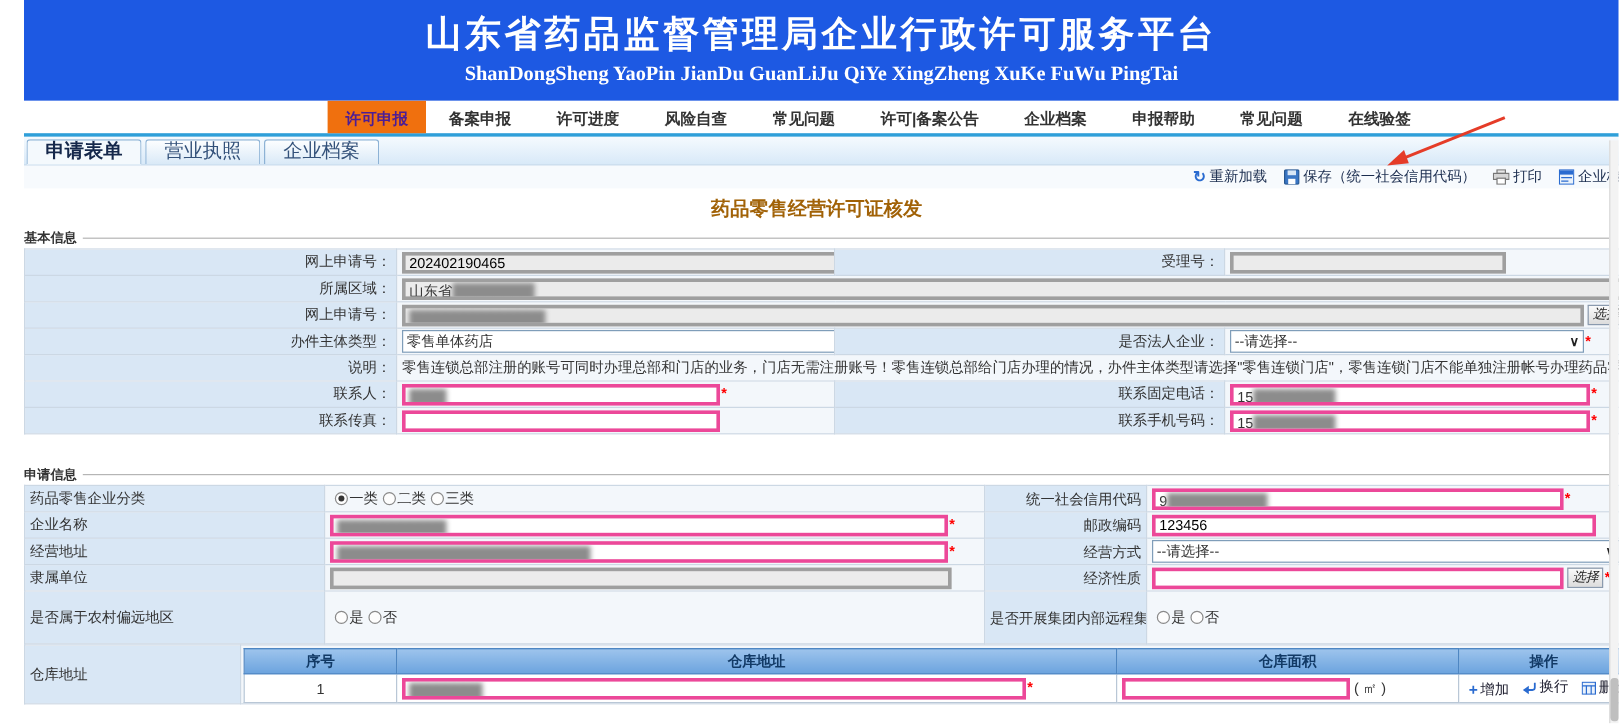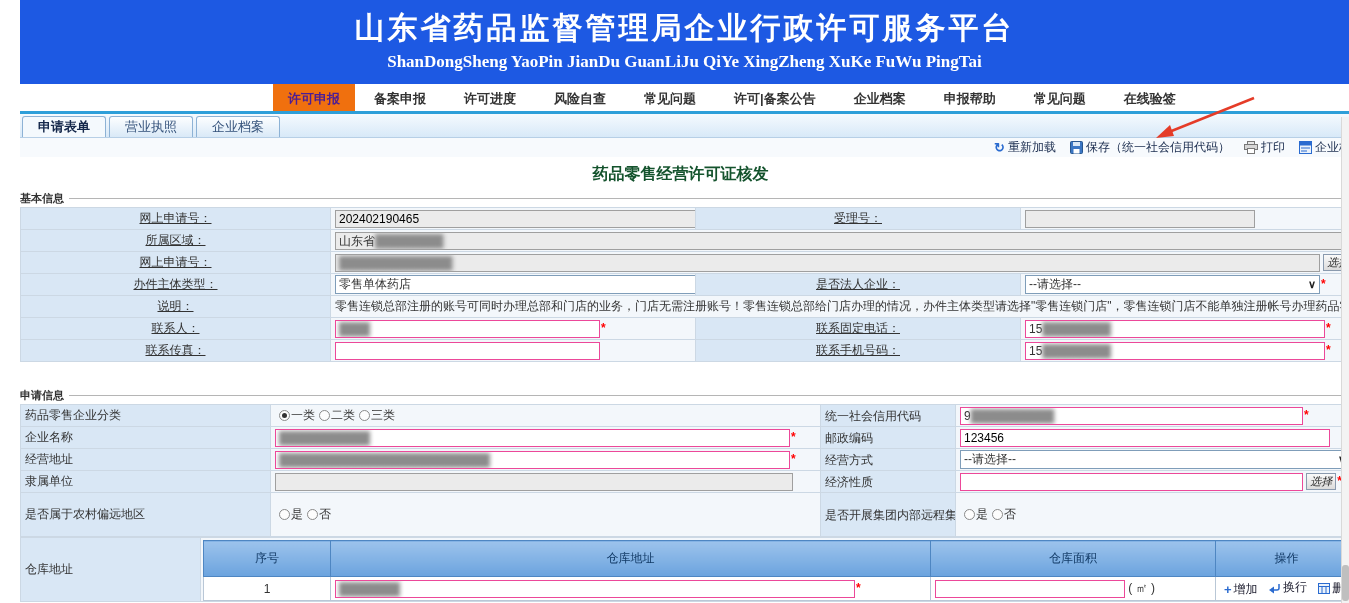--- a/index.html
+++ b/index.html
@@ -11,62 +11,62 @@
   .hdr-title { font-family:"DejaVu Serif",serif; font-weight:bold; font-size:30px; letter-spacing:3px; }
   .hdr-sub { font-family:"Liberation Serif",serif; font-weight:bold; font-size:17px; margin-top:3px; }
 
   
   .nav { height:30px; background:#fff; border-bottom:3px solid var(--nav-line,#2e9fd9); display:flex; align-items:stretch; padding-left:253px; }
   .nav-item { font-size:13px; font-weight:bold; color:#333; line-height:30px; margin:0 19px; cursor:pointer; white-space:nowrap; }
   .nav-item.active { background:var(--nav-orange,#f0700e); color:#4c1d95; margin:0; padding:0 15px; }
 
   
   .tabstrip { height:24px; background:linear-gradient(#f5fafe,#d8e9f8); display:flex; align-items:flex-end; padding:3px 0 0 2px; border-bottom:1px solid #b7cfe6; }
-  .tab { height:21px; line-height:20px; padding:0 15px; margin-right:3px; font-size:13px; color:#33517a; background:linear-gradient(#fdfeff,#d9e9f7); border:1px solid #8db2d5; border-bottom:none; border-radius:3px 3px 0 0; cursor:pointer; }
+  .tab { height:21px; line-height:20px; padding:0 15px; margin-right:3px; font-size:16px; color:#33517a; background:linear-gradient(#fdfeff,#d9e9f7); border:1px solid #8db2d5; border-bottom:none; border-radius:3px 3px 0 0; cursor:pointer; }
   .tab.active { background:#f4f9fd; color:#15284b; font-weight:bold; }
 
   
   .toolbar { height:19px; background:#f7fafd; display:flex; justify-content:flex-end; align-items:center; padding-right:2px; }
   .tbi { display:inline-flex; align-items:center; gap:3px; margin-left:14px; font-size:12px; color:#1a2c4e; cursor:pointer; white-space:nowrap; }
   .tbi:last-child { margin-right:-16px; }
   .gly { color:#2a6bd0; font-weight:bold; font-size:13px; line-height:13px; }
 
   .arrow-note { position:absolute; left:1150px; top:92px; width:110px; height:52px; pointer-events:none; z-index:5; }
 
   
   .content { padding:2px 8px 0 0; }
-  .form-title { text-align:center; font-size:16px; font-weight:bold; color:#14532d; padding:5px 0 6px; }
+  .form-title { text-align:center; font-size:16px; font-weight:bold; color:#a16207; padding:5px 0 6px; }
   .sect { display:flex; align-items:center; gap:5px; height:14px; margin:0 0 2px; }
   .sect .lab { font-size:11px; font-weight:bold; color:#333; white-space:nowrap; }
   .sect .line { flex:1; height:1px; background:#b5b5b5; }
 
   table.frm { width:1341px; border-collapse:collapse; table-layout:fixed; }
   table.frm td { border:1px solid #ccd8e4; height:22px; font-size:12px; color:#333; padding:1px 4px; vertical-align:middle; overflow:hidden; white-space:nowrap; }
-  td.lbl { background:var(--label-bg,#d9e7f5); text-align:center; color:#222;text-decoration:underline; }
+  td.lbl { background:var(--label-bg,#d9e7f5); text-align:right; color:#222; }
   td.lbl-l { background:var(--label-bg,#d9e7f5); text-align:left; padding-left:45px; }
-  td.lbl-r { background:var(--label-bg,#d9e7f5); text-align:left; white-space:normal; line-height:14px;font-family:Liberation Serif, serif; }
+  td.lbl-r { background:var(--label-bg,#d9e7f5); text-align:right; white-space:normal; line-height:14px;font-family:Liberation Serif, serif; }
   td.fld { background:var(--field-bg,#f3f7fb); }
 
-  .tb { box-sizing:border-box; display:inline-block; height:18px; line-height:16px; border:1px solid #ec4899; background:#fff; font-size:12px; padding:0 3px; vertical-align:middle; overflow:hidden; white-space:nowrap; font-family:"Liberation Sans",sans-serif; }
+  .tb { box-sizing:border-box; display:inline-block; height:18px; line-height:16px; border:3px solid #ec4899; background:#fff; font-size:12px; padding:0 3px; vertical-align:middle; overflow:hidden; white-space:nowrap; font-family:"Liberation Sans",sans-serif; }
   .ro { background:#ebebeb; border-color:#9f9f9f; }
   .rdt { filter:blur(2px); color:#8c8c8c; letter-spacing:-1px; }
   .req { color:var(--required-red,#f00); font-weight:bold; margin-left:1px; }
   .note { color:var(--note-red,#ff2a2a); }
 
   .selbox { box-sizing:border-box; display:inline-flex; justify-content:space-between; align-items:center; height:19px; border:1px solid #7f9db9; background:#fff; font-size:12px; padding:0 3px; vertical-align:middle; cursor:pointer; }
   .caret { font-size:11px; color:#222; font-weight:bold; }
 
   .btn-sm { display:inline-block; height:17px; line-height:15px; font-size:11px; color:#222; background:linear-gradient(#fafafa,#dcdcdc); border:1px solid #8a9aae; padding:0 3px; vertical-align:middle; cursor:pointer;font-style:italic; }
 
   .radio { display:inline-block; width:11px; height:11px; border:1px solid #8a8a8a; border-radius:50%; background:#fdfdfd; vertical-align:-2px; margin:0 1px 0 4px; cursor:pointer; }
   .radio.on::after { content:""; display:block; width:5px; height:5px; margin:2px; border-radius:50%; background:#333; }
 
   
   table.wh { width:100%; border-collapse:collapse; table-layout:fixed; }
-  table.wh th { height:36px; font-size:12px; font-weight:normal; color:#123a66; background:linear-gradient(var(--table-head-1,#9cc3ec),var(--table-head-2,#6ba3de)); border:1px solid #4e86c2; }
+  table.wh th { height:21px; font-size:12px; font-weight:bold; color:#123a66; background:linear-gradient(var(--table-head-1,#9cc3ec),var(--table-head-2,#6ba3de)); border:1px solid #4e86c2; }
   table.wh td { height:24px; font-size:12px; background:#fff; border:1px solid #b9c7d6; padding:1px 4px; white-space:nowrap; }
   td.ops { background:#efefef; text-align:center; }
   .op { display:inline-flex; align-items:center; gap:2px; margin:0 4px; color:#223; font-size:12px; cursor:pointer; }
 
   .vscroll { position:absolute; right:0; top:117px; bottom:0; width:8px; background:#f3f3f3; border-left:1px solid #d9d9d9; }
   .vthumb { position:absolute; left:0; right:0; bottom:2px; height:36px; background:#bfbfbf; border-radius:3px; }
 </style>
 </head>
 <body>
 

